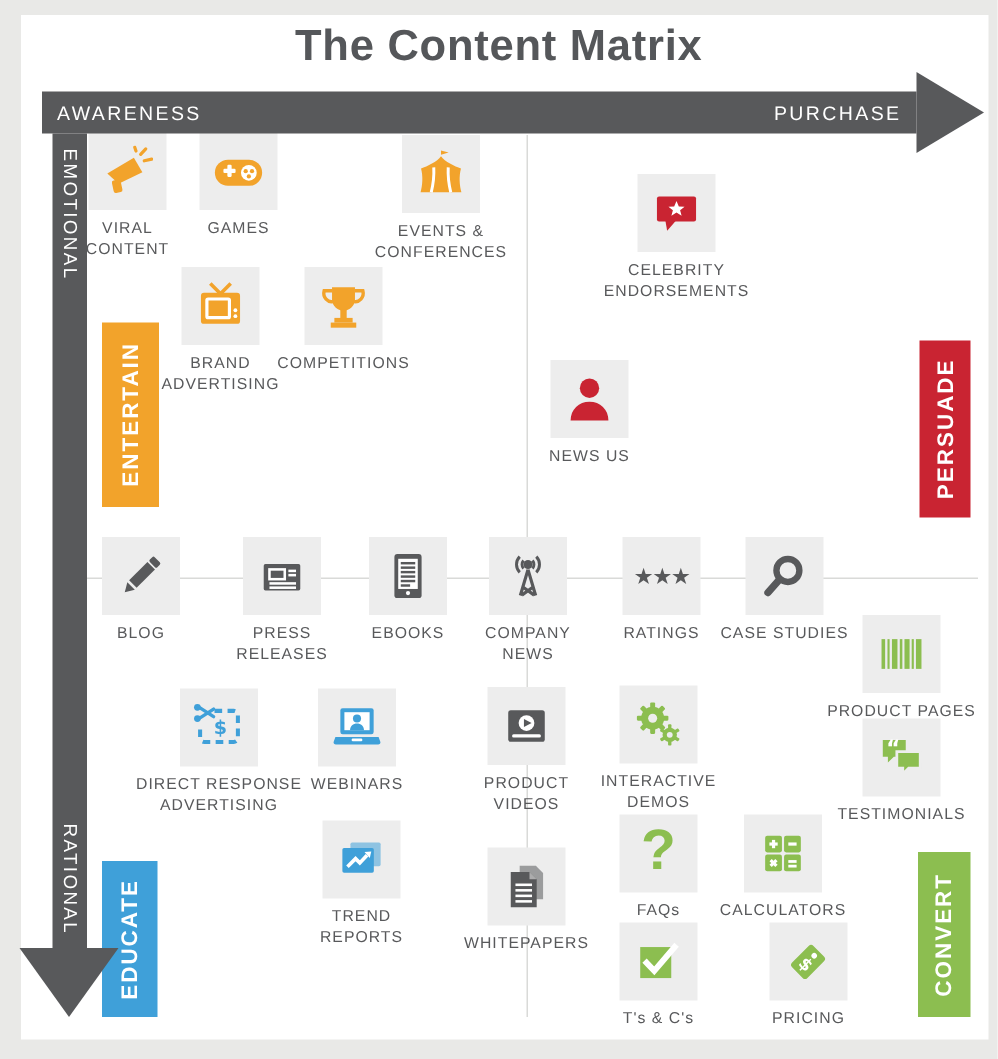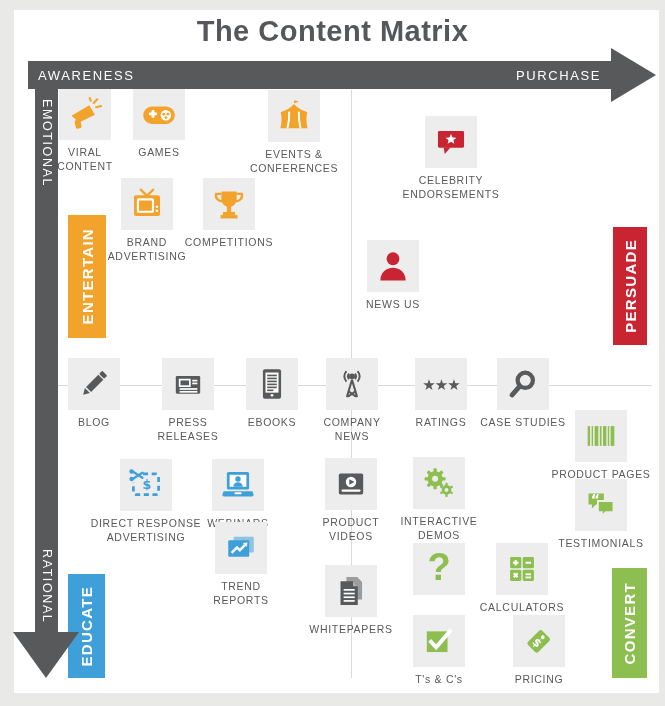--- a/index.html
+++ b/index.html
@@ -305,21 +305,21 @@
           <circle cx="12" cy="8" r="1.8"></circle>
           <path d="M8.9 13.2 C8.9 11.3 10.3 10.2 12 10.2 C13.7 10.2 15.1 11.3 15.1 13.2 Z"></path>
           <path d="M2.4 16.2 H21.6 L22.4 18.4 A1 1 0 0 1 21.4 19.6 H2.6 A1 1 0 0 1 1.6 18.4 Z"></path>
           <rect x="9.6" y="16.9" width="4.8" height="1.2" rx=".6" fill="#fff"></rect>
         </svg>
     </div>
     <div class="lbl">WEBINARS</div>
   </div>
 
 
-  <div class="tile" style="left:215px;top:522px">
+  <div class="tile" style="left:215px;top:547px">
     <div class="box c-educate">
       <svg viewBox="0 0 24 24" width="34" height="34">
           <rect x="6.8" y="4" width="14.2" height="11.2" rx=".8" opacity=".55"></rect>
           <rect x="3" y="6.6" width="14.8" height="11.6" rx=".8"></rect>
           <path d="M5.4 15.4 L9.2 11.6 L11.2 13.6 L14.6 10" fill="none" stroke="#fff" stroke-width="1.7"></path>
           <polygon points="13.4,8.5 16.6,8.2 15.9,11.3" fill="#fff"></polygon>
         </svg>
     </div>
     <div class="lbl">TREND
 REPORTS</div>
@@ -394,20 +394,21 @@
           <path d="M9.8 9.2 H20.8 V17 H15.4 L12.6 19.8 V17 H9.8 Z" stroke="#EDEDED" stroke-width="1.3"></path>
         </svg>
     </div>
     <div class="lbl">TESTIMONIALS</div>
   </div>
 
   <div class="tile" style="left:413px;top:543px">
     <div class="box c-convert">
       <span class="glyph q">?</span>
     </div>
+    <div class="lbl">FAQs</div>
   </div>
 
   <div class="tile" style="left:496px;top:543px">
     <div class="box c-convert">
       <svg viewBox="0 0 24 24" width="34" height="34">
           <rect x="3.6" y="3.6" width="7.9" height="7.9" rx="1"></rect>
           <rect x="12.5" y="3.6" width="7.9" height="7.9" rx="1"></rect>
           <rect x="3.6" y="12.5" width="7.9" height="7.9" rx="1"></rect>
           <rect x="12.5" y="12.5" width="7.9" height="7.9" rx="1"></rect>
           <g fill="#fff">

